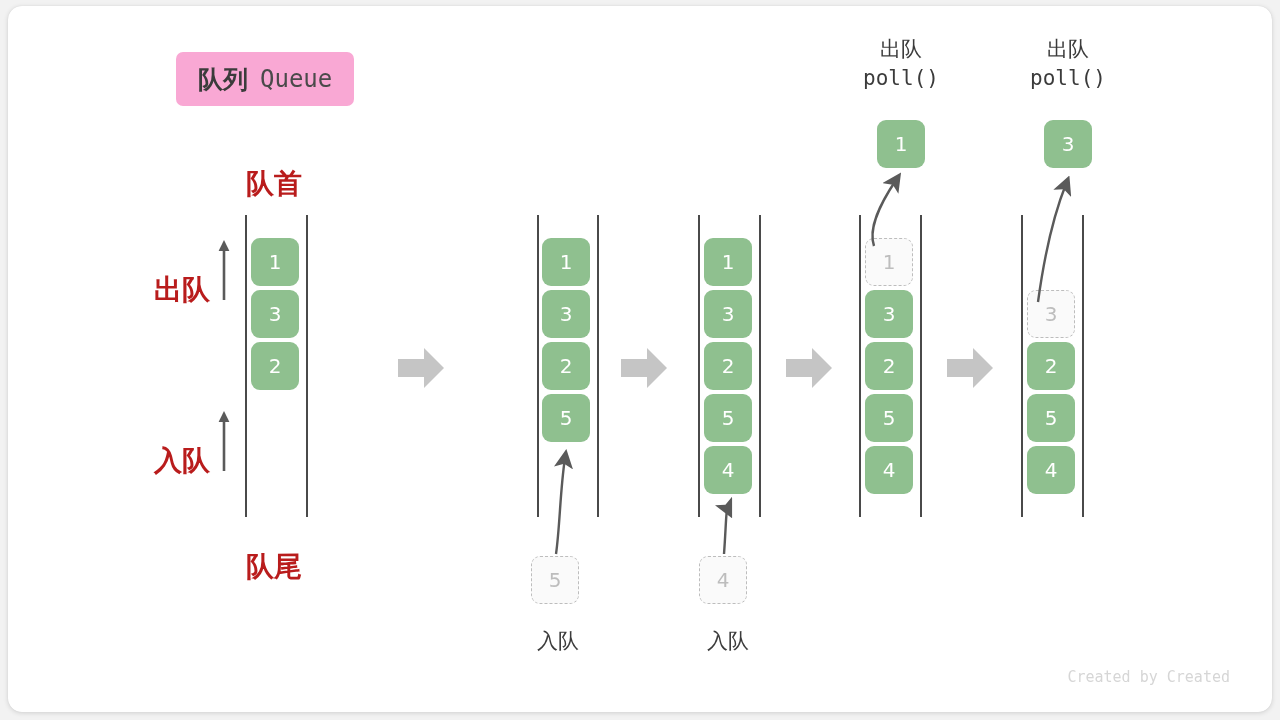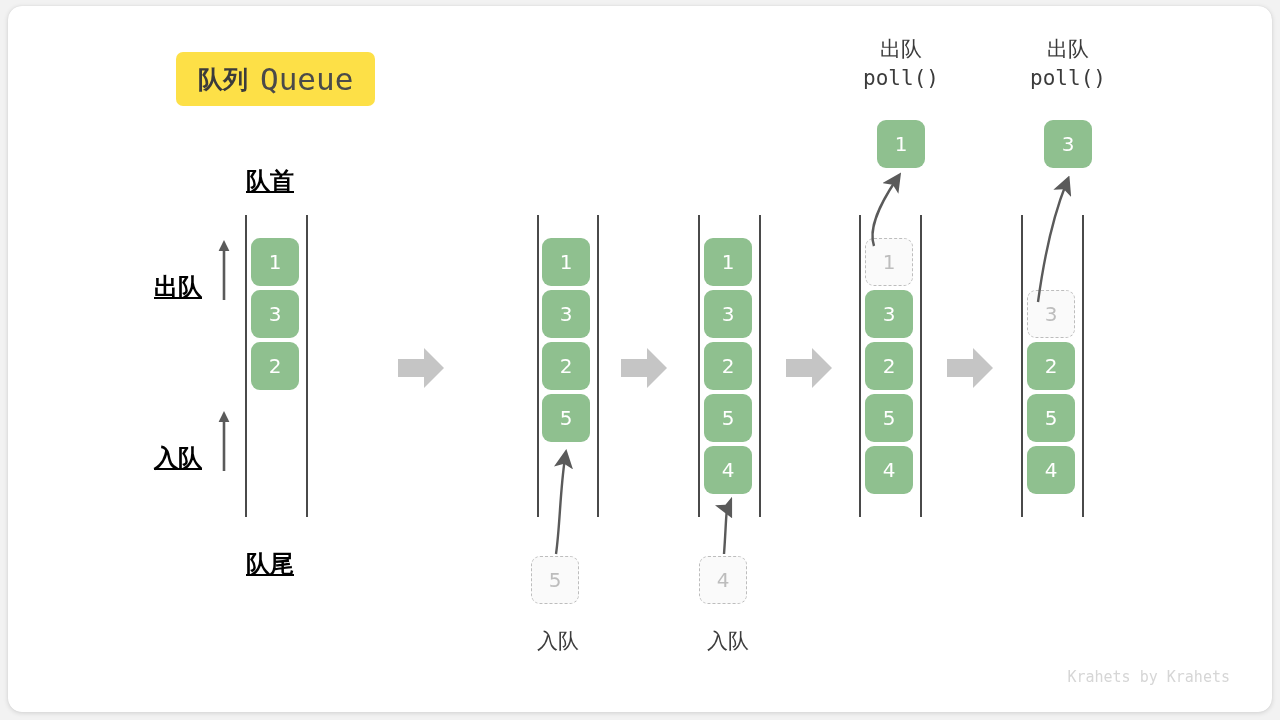--- a/index.html
+++ b/index.html
@@ -30,46 +30,45 @@
     box-shadow: 0 1px 5px rgba(0,0,0,0.14), 0 0 1px rgba(0,0,0,0.10);
   }
 
   
   .title-badge {
     position: absolute;
     left: 168px;
     top: 46px;
     height: 54px;
     padding: 0 22px;
-    background: #fde047;
+    background: #f9a8d4;
     border-radius: 7px;
     display: flex;
     align-items: center;
     gap: 12px;
   }
   .title-cn {
     font-size: 25px;
     font-weight: bold;
     color: #3b3b3b;
     font-family: "Liberation Sans", sans-serif;
   }
   .title-en {
-    font-size: 31px;
+    font-size: 24px;
     color: #4a4a4a;
     font-family: "DejaVu Sans Mono", monospace;
   }
 
   
   .lbl-bold-cn {
     position: absolute;
-    font-size: 24px;
+    font-size: 28px;
     font-weight: bold;
-    color: #000000;
+    color: #b91c1c;
     white-space: nowrap;
-    text-decoration: underline;
   }
   .op-label {
     position: absolute;
     text-align: center;
     line-height: 1.42;
     white-space: nowrap;
   }
   .op-cn {
     display: block;
     font-size: 21px;
@@ -269,15 +268,15 @@
 
       <path d="M548,548 C552,520 552,485 557,452" fill="none" stroke="#5a5a5a" stroke-width="2.4" marker-end="url(#ah)"></path>
 
       <path d="M716,548 C718,522 718,500 720,504" fill="none" stroke="#5a5a5a" stroke-width="2.4" marker-end="url(#ah)"></path>
 
       <path d="M866,240 C860,222 872,198 888,174" fill="none" stroke="#5a5a5a" stroke-width="2.4" marker-end="url(#ah)"></path>
 
       <path d="M1030,296 C1036,252 1046,208 1058,178" fill="none" stroke="#5a5a5a" stroke-width="2.4" marker-end="url(#ah)"></path>
     </svg>
 
-    <div class="watermark">Krahets by Krahets</div>
+    <div class="watermark">Created by Created</div>
   </div>
 </div>
 
 </body></html>

